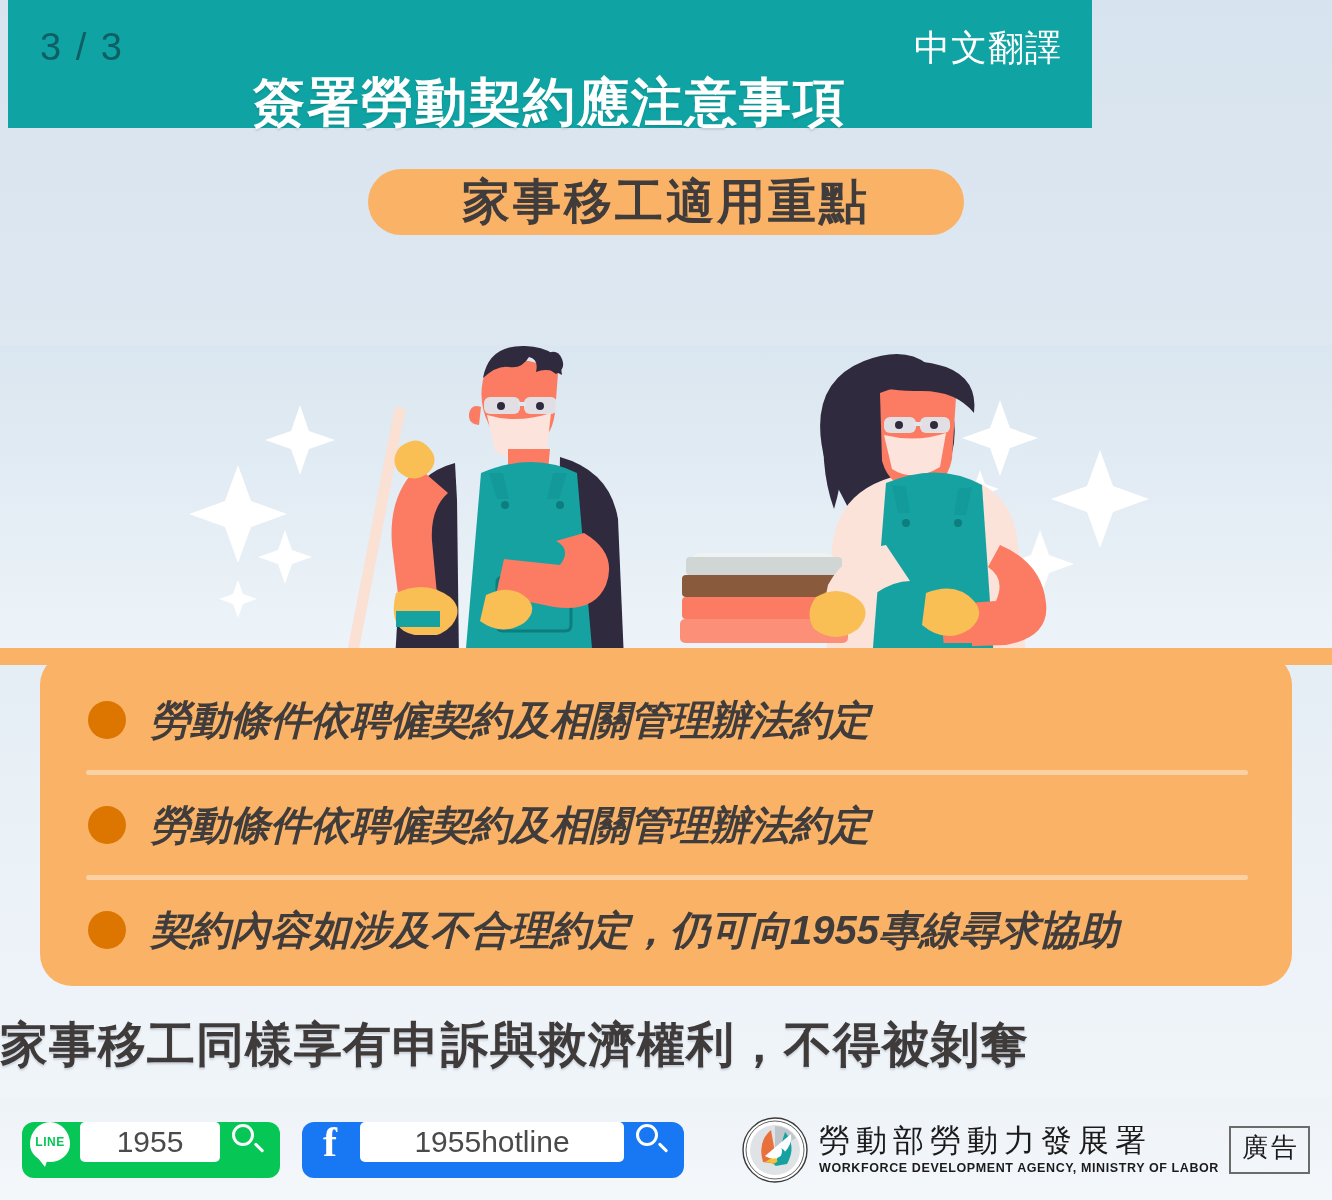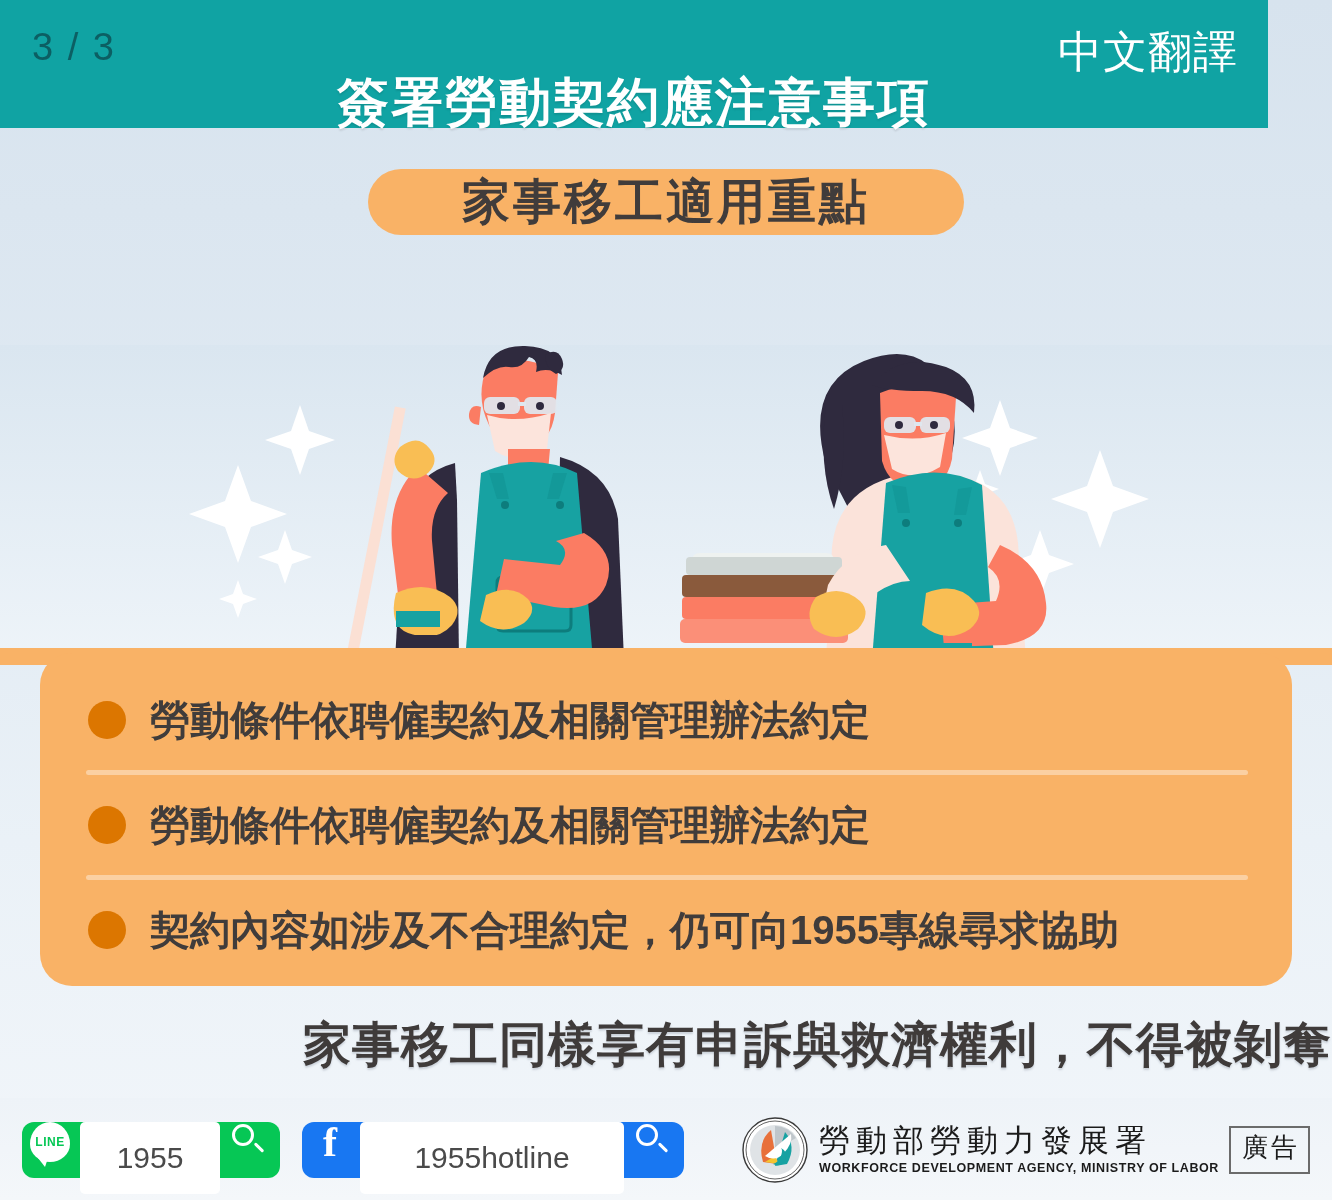--- a/index.html
+++ b/index.html
@@ -17,22 +17,22 @@
     position: relative;
     width: 1332px;
     height: 1200px;
     overflow: hidden;
     background: linear-gradient(180deg, #d7e3ee 0%, #dfe9f2 35%, #eaf1f7 70%, #f2f6fa 100%);
   }
 
   
   .header {
     position: absolute;
-    left: 0; top: 0;
-    width: 1268px;
+    left: 8px; top: 0;
+    width: 1084px;
     height: 128px;
     background: #10a3a3;
     box-sizing: border-box;
   }
   .page-counter {
     position: absolute;
     left: 32px; top: 28px;
     font-size: 38px;
     letter-spacing: 2px;
     color: #0c5f63;
@@ -48,21 +48,21 @@
     font-weight: 700;
     letter-spacing: 2px;
     line-height: 1.25;
     text-shadow: 0 2px 2px rgba(0,0,0,0.10);
     margin-top: 44px;
   }
   .header-corner-note {
     position: absolute;
     right: 30px; top: 26px;
     color: #ffffff;
-    font-size: 44px;
+    font-size: 36px;
     font-weight: 400;
     letter-spacing: 1px;
     line-height: 1.2;
   }
 
   
   .pill {
     position: absolute;
     left: 50%;
     transform: translateX(-50%);
@@ -108,20 +108,21 @@
   .bullet-card {
     position: absolute;
     left: 40px;
     top: 653px;
     width: 1252px;
     height: 333px;
     background: #f9b266;
     border-radius: 32px;
     box-sizing: border-box;
     padding: 26px 34px;
+    font-style: italic;
   }
   .bullet-row {
     display: flex;
     align-items: center;
     height: 82px;
     padding-left: 14px;
   }
   .bullet-dot {
     width: 38px; height: 38px;
     border-radius: 50%;
@@ -142,21 +143,21 @@
     background: #fbd0a2;
     border-radius: 3px;
     margin: 9px 10px 9px 12px;
   }
 
   
   .tagline {
     position: absolute;
     left: 0; right: 0;
     top: 1016px;
-    text-align: right;
+    text-align: left;
     color: #3f3b3a;
     font-size: 48px;
     font-weight: 700;
     letter-spacing: 1px;
     line-height: 1.2;
     text-shadow: 0 2px 2px rgba(120,130,145,0.30);
   }
 
   
   .footer {
@@ -178,21 +179,21 @@
   }
   .badge-line { left: 22px; background: #06c755; width: 258px; }
   .badge-fb   { left: 302px; background: #1877f2; width: 382px; }
   .badge-field {
     background: #ffffff;
     border-radius: 5px;
     height: 40px;
     display: flex;
     align-items: center;
     justify-content: center;
-    padding: 16px 14px;
+    padding: 0 14px;
     margin: 0 10px;
     flex: 1 1 auto;
   }
   .badge-field-text {
     color: #4a4a4a;
     font-size: 30px;
     font-weight: 400;
     line-height: 1;
     letter-spacing: 0px;
     white-space: nowrap;

